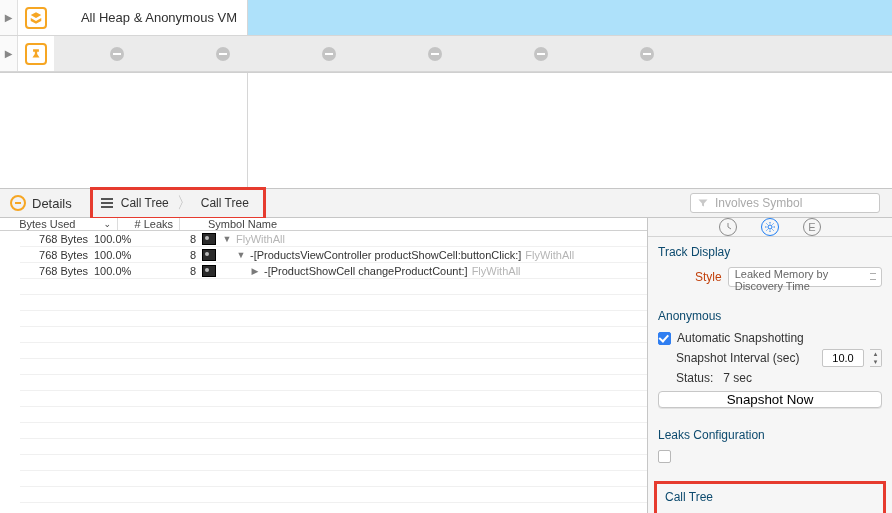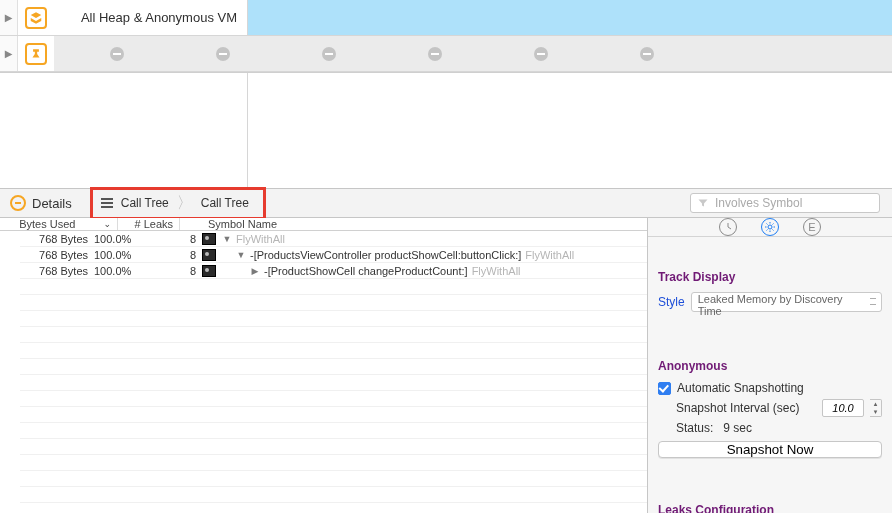--- a/index.html
+++ b/index.html
@@ -59,34 +59,34 @@
   .cell-sym { flex:1; display:flex; align-items:center; gap:4px; padding-left:4px; white-space:nowrap; overflow:hidden; }
   .row-tri { font-size:9px; color:#7a7a7a; width:10px; text-align:center; }
   .sym-text { color:#333; }
   .sym-lib { color:#b5b5b5; }
 
   
   .inspector { flex:1; background:#f6f6f6; display:flex; flex-direction:column; font-size:12px; }
   .insp-tabs { height:30px; border-bottom:1px solid #d4d4d4; display:flex; align-items:center; justify-content:center; gap:24px; }
   .insp-tabs .tab { width:18px; height:18px; border-radius:50%; border:1.5px solid #8a8a8a; display:flex; align-items:center; justify-content:center; font-size:11px; color:#8a8a8a; }
   .insp-tabs .tab.active { border-color:#1f7ef3; color:#1f7ef3; }
-  .insp-section-title { font-weight:700; padding:8px 10px 6px; color:#701a75;margin-top:25px; }
+  .insp-section-title { font-weight:400; padding:8px 10px 6px; color:#0c4a6e; }
   .insp-row { display:flex; align-items:center; padding:2px 10px; gap:6px; }
-  .insp-label { color:#1d4ed8; }
+  .insp-label { color:#c2410c;margin-left:37px; }
   .style-select { flex:1; height:20px; border:1px solid #c9c9c9; border-radius:3px; background:#fff; font-size:11px; padding:0 16px 0 6px; color:#666; position:relative; }
   .style-select::after { content:""; position:absolute; right:4px; top:3px; width:8px; height:12px; background:
      linear-gradient(#777,#777) center 2px/6px 1px no-repeat,
      linear-gradient(#777,#777) center 8px/6px 1px no-repeat; opacity:.6; }
   .sep-line { height:1px; background:#d6d6d6; margin:6px 0; }
 
   .chk { width:13px; height:13px; border:1px solid #b8b8b8; border-radius:2px; background:#fff; display:inline-flex; align-items:center; justify-content:center; flex-shrink:0; }
   .chk.checked { background:#2f7ef1; border-color:#2f7ef1; }
   .chk.checked::after { content:""; width:7px; height:4px; border:2px solid #fff; border-top:none; border-right:none; transform:rotate(-48deg) translate(0px,-1px); }
 
-  .snap-int-input { width:42px; height:18px; border:1px solid #c5c5c5; border-radius:2px; text-align:center; font-size:11px;font-style:italic; }
+  .snap-int-input { width:42px; height:18px; border:1px solid #c5c5c5; border-radius:2px; text-align:center; font-size:11px; }
   .stepper { width:12px; height:18px; border:1px solid #c5c5c5; border-left:none; border-radius:0 2px 2px 0; display:flex; flex-direction:column; }
   .stepper span { flex:1; font-size:7px; text-align:center; color:#666; }
   .snap-btn { margin:4px 10px 0; height:20px; border:1px solid #c7c7c7; border-radius:4px; background:#fff; box-shadow:0 1px 0 rgba(0,0,0,.08); }
 
   .calltree-box { border:3px solid #e63b2e; margin:4px 6px 0 6px; padding:4px 4px 8px 4px; }
 </style>
 </head>
 <body>
 
 <div class="track-rows">
@@ -246,21 +246,21 @@
       <span>Snapshot Interval (sec)</span>
       <span style="flex:1"></span>
       <input class="snap-int-input" value="10.0" style="">
       <div class="stepper">
           <span>▴</span>
           <span>▾</span>
         </div>
     </div>
     <div class="insp-row" style="padding-left:28px">
       <span>Status:</span>
-      <span style="margin-left:4px">9 sec</span>
+      <span style="margin-left:4px">7 sec</span>
     </div>
     <button class="snap-btn">Snapshot Now</button>
     <div class="sep-line"></div>
 
     <div class="insp-section-title">Leaks Configuration</div>
     <div class="insp-row">
       <span id="chk-gather" class="chk"></span>
     </div>
     <div class="sep-line"></div>
 

